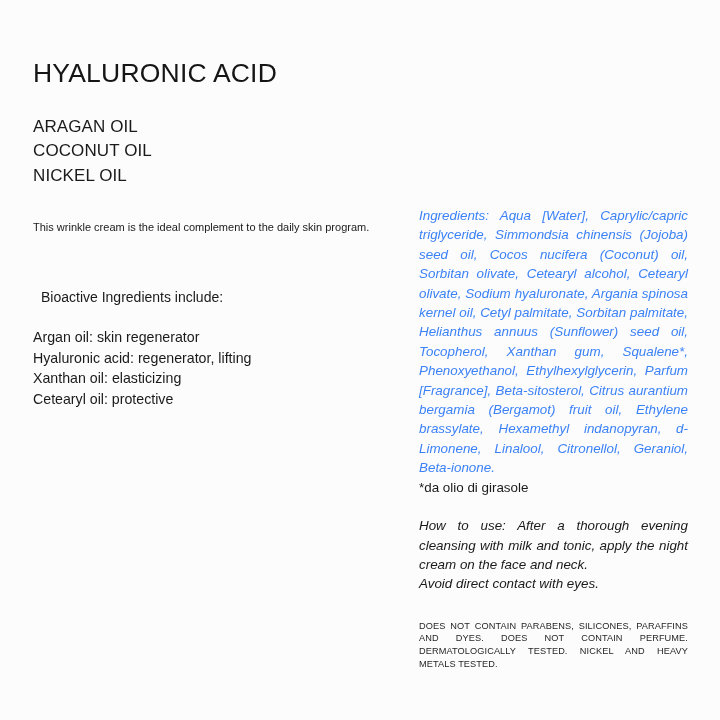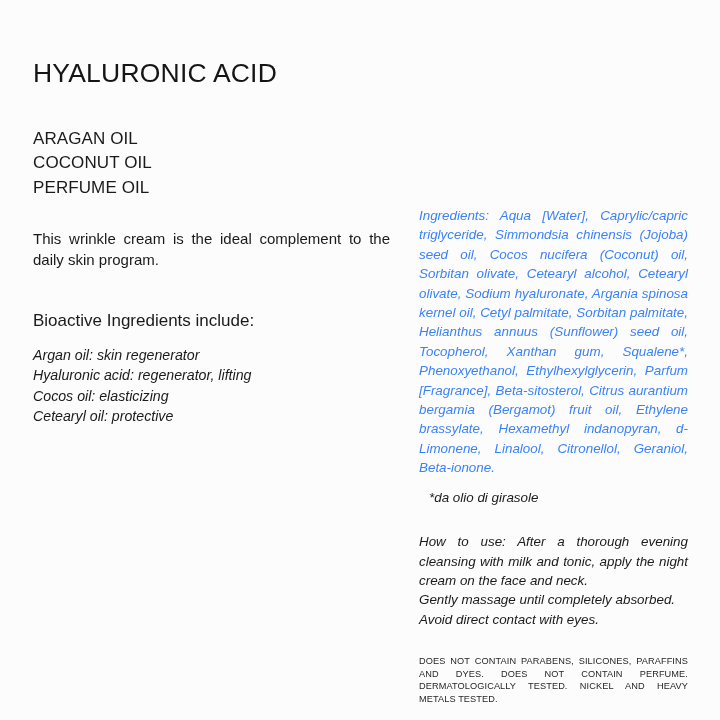--- a/index.html
+++ b/index.html
@@ -34,55 +34,54 @@
   .product-title {
     font-size: 26.5px;
     font-weight: 400;
     letter-spacing: 0.2px;
     line-height: 1.2;
     margin: 0 0 0 0;
     color: #151515;
   }
 
   .oil-list {
-    margin-top: 37px;
+    margin-top: 25px;
   }
   .oil-line {
     font-size: 17px;
     font-weight: 400;
     line-height: 24.5px;
     letter-spacing: 0.1px;
     color: #1a1a1a;
   }
 
   .desc-block {
     margin-top: 29px;
     width: 357px;
   }
   .desc-para {
-    font-size: 15px;
+    font-size: 11px;
     line-height: 20.5px;
     color: #1a1a1a;
     margin: 0;
   }
   .desc-para.justify {
     text-align: justify;
     text-justify: inter-word;
   }
   .gap-para { height: 20.5px; }
 
   .bioactive-heading {
-    font-size: 17px;
+    font-size: 14px;
     line-height: 20.5px;
-    margin: 0;
+    margin: 8px;
   }
 
   .bio-list {
-    margin-top: 13px;
-    font-style: italic;
+    margin-top: 20px;
   }
   .bio-line {
     font-size: 14.2px;
     line-height: 20.5px;
     color: #1a1a1a;
   }
 
   
   .right-col {
     position: absolute;
@@ -105,27 +104,26 @@
   .ingredients-text.force-just {
     text-align-last: justify;
   }
   .no-justify-last {
     text-align-last: left;
   }
 
   .sunflower-note {
     font-size: 13.4px;
     line-height: 19.4px;
-    font-style: italic;
     text-align: left;
-    margin: 10px;
+    margin: 0;
   }
 
   .howto-block {
-    margin-top: 25px;
+    margin-top: 19px;
   }
   .howto-just {
     font-size: 13.4px;
     line-height: 19.4px;
     font-style: italic;
     text-align: justify;
     text-justify: inter-word;
     margin: 0;
   }
   .howto-line {
@@ -162,52 +160,51 @@
 
 <div class="label">
 
   <div class="left-col">
 
     <h1 class="product-title">HYALURONIC ACID</h1>
 
     <div class="oil-list">
       <div class="oil-line">ARAGAN OIL</div>
       <div class="oil-line">COCONUT OIL</div>
-      <div class="oil-line">PERFUME OIL</div>
+      <div class="oil-line">NICKEL OIL</div>
     </div>
 
     <div class="desc-block">
       <p class="desc-para justify no-justify-last">This wrinkle cream is the ideal complement to the daily skin program.</p>
 
       <div class="gap-para"></div>
 
 
       <div class="gap-para"></div>
 
       <p class="bioactive-heading">Bioactive Ingredients include:</p>
     </div>
 
     <div class="bio-list">
       <div class="bio-line">Argan oil: skin regenerator</div>
       <div class="bio-line">Hyaluronic acid: regenerator, lifting</div>
-      <div class="bio-line">Cocos oil: elasticizing</div>
+      <div class="bio-line">Xanthan oil: elasticizing</div>
       <div class="bio-line">Cetearyl oil: protective</div>
     </div>
 
   </div>
 
   <div class="right-col">
 
     <p class="ingredients-text force-just">Ingredients: Aqua [Water], Caprylic/capric triglyceride, Simmondsia chinensis (Jojoba) seed oil, Cocos nucifera (Coconut) oil, Sorbitan olivate, Cetearyl alcohol, Cetearyl olivate, Sodium hyaluronate, Argania spinosa kernel oil, Cetyl palmitate, Sorbitan palmitate, Helianthus annuus (Sunflower) seed oil, Tocopherol, Xanthan gum, Squalene*, Phenoxyethanol, Ethylhexylglycerin, Parfum [Fragrance], Beta-sitosterol, Citrus aurantium bergamia (Bergamot) fruit oil, Ethylene brassylate, Hexamethyl indanopyran, d-Limonene, Linalool, Citronellol, Geraniol, Beta-ionone.</p>
 
     <p class="sunflower-note">*da olio di girasole</p>
 
     <div class="howto-block">
       <p class="howto-just no-justify-last">How to use: After a thorough evening cleansing with milk and tonic, apply the night cream on the face and neck.</p>
-      <p class="howto-line">Gently massage until completely absorbed.</p>
       <p class="howto-line">Avoid direct contact with eyes.</p>
     </div>
 
 
     <p class="disclaimer no-justify-last">DOES NOT CONTAIN PARABENS, SILICONES, PARAFFINS AND DYES. DOES NOT CONTAIN PERFUME. DERMATOLOGICALLY TESTED. NICKEL AND HEAVY METALS TESTED.</p>
 
   </div>
 
 </div>
 

